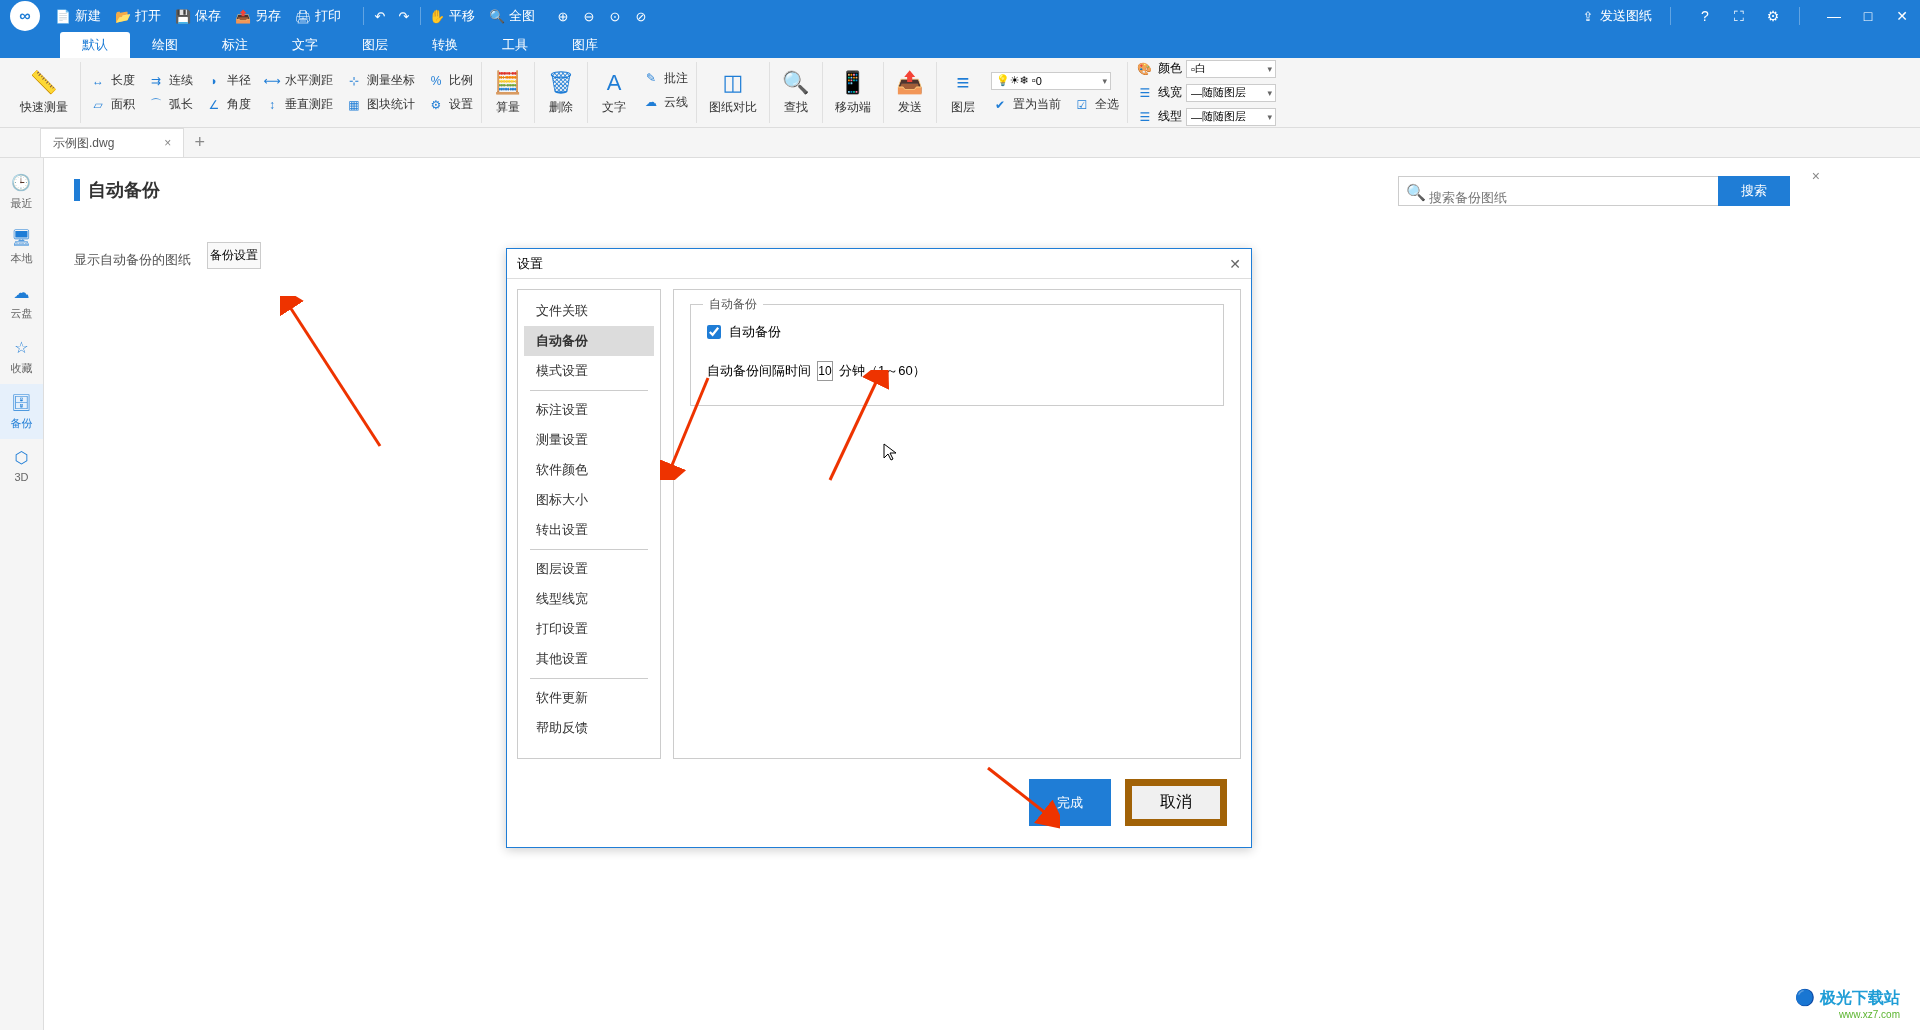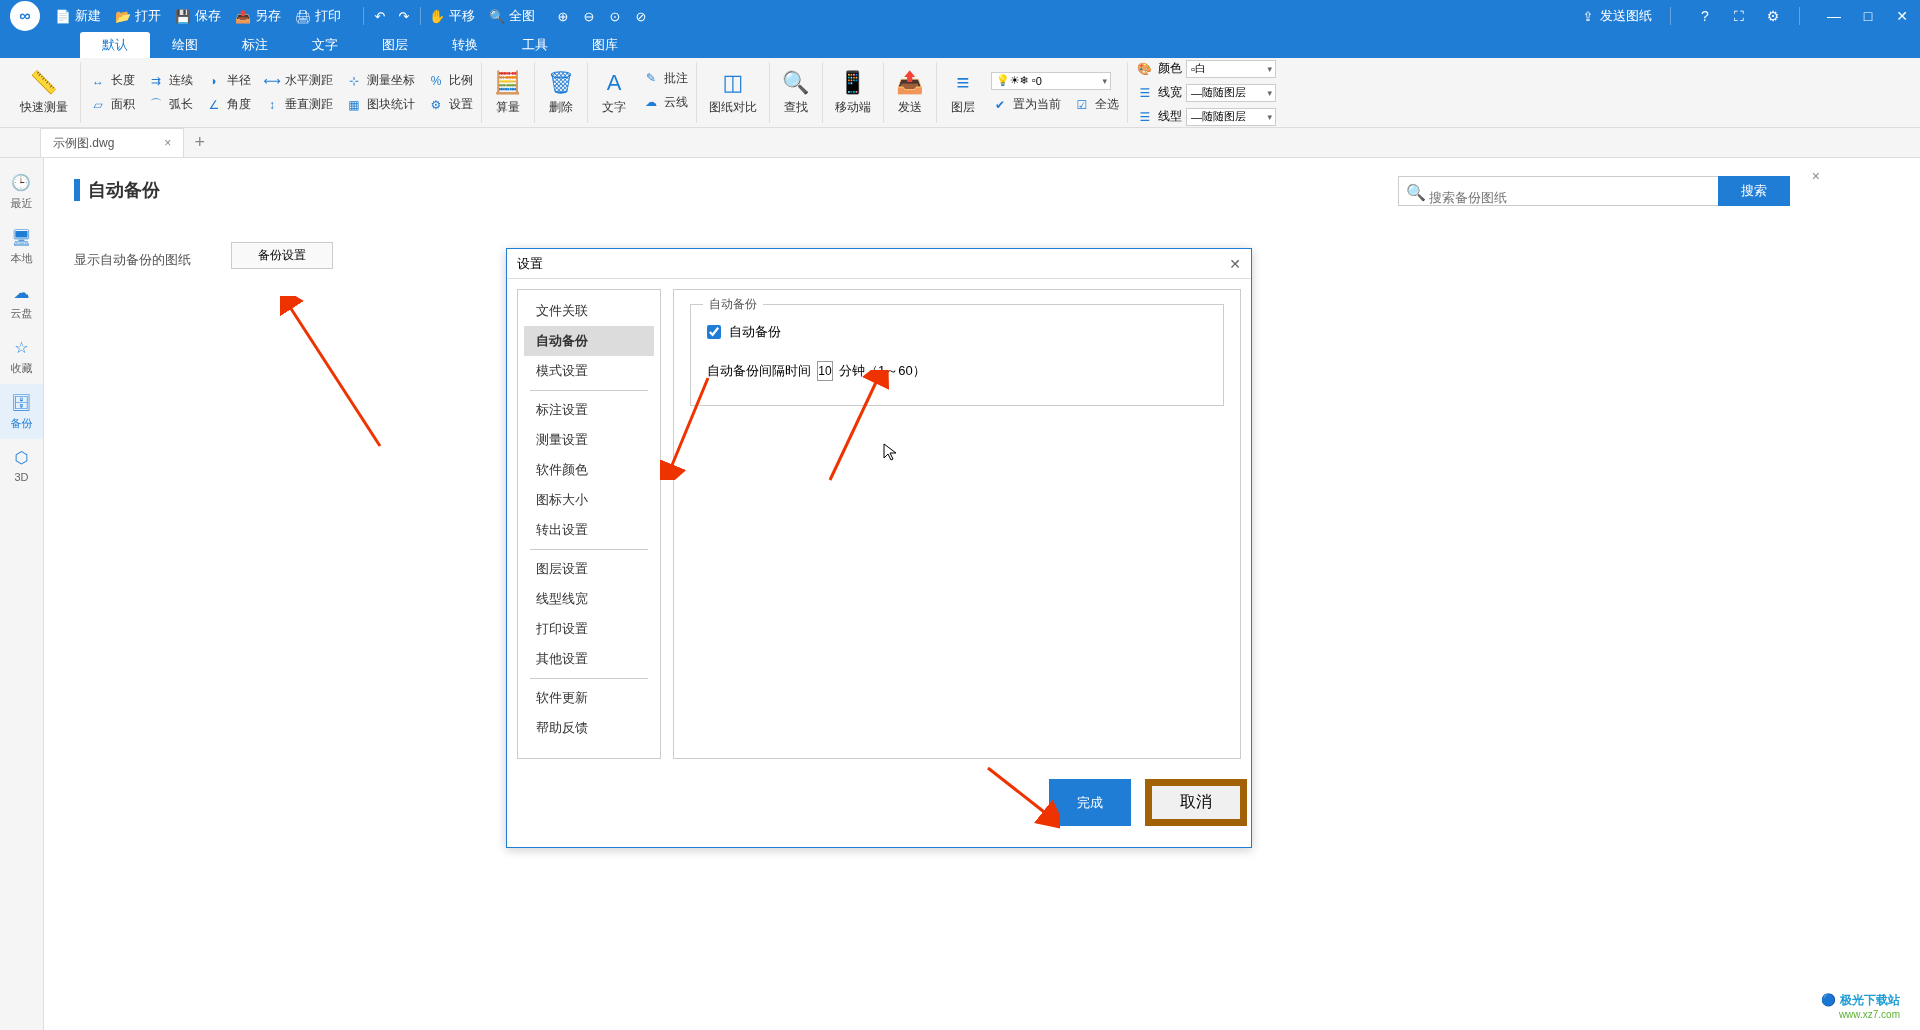--- a/index.html
+++ b/index.html
@@ -10,21 +10,21 @@
 .logo-circle { width: 30px; height: 30px; background: #fff; border-radius: 50%; display: flex; align-items: center; justify-content: center; margin-right: 15px; }
 .logo-circle span { color: #1f7dd6; font-weight: bold; font-size: 16px; }
 .tb-item { display: flex; align-items: center; gap: 4px; margin-right: 14px; cursor: pointer; }
 .tb-icon { width: 16px; height: 16px; display: inline-flex; align-items: center; justify-content: center; }
 .tb-sep { width: 1px; height: 18px; background: rgba(255,255,255,0.3); margin: 0 8px; }
 .tb-right { margin-left: auto; display: flex; align-items: center; gap: 10px; }
 .tb-right .tb-item { margin-right: 0; margin-left: 10px; }
 .win-icon { width: 16px; height: 16px; display: inline-flex; align-items: center; justify-content: center; font-size: 14px; margin-left: 8px; cursor: pointer;}
 
 
-.menubar { height: 26px; background: #1f7dd6; display: flex; align-items: flex-end; padding-left: 80px; }
+.menubar { height: 26px; background: #1f7dd6; display: flex; align-items: flex-end; padding-left: 60px; }
 .menu-item { padding: 4px 22px; color: #fff; font-size: 13px; cursor: pointer; }
 .menu-item.active { background: #fff; color: #1f7dd6; border-radius: 3px 3px 0 0; }
 
 
 .ribbon { height: 70px; background: #f5f5f5; border-bottom: 1px solid #ddd; display: flex; padding: 4px 8px; }
 .ribbon-group { display: flex; flex-direction: column; align-items: center; justify-content: center; padding: 0 8px; border-right: 1px solid #e0e0e0; }
 .ribbon-big { display: flex; flex-direction: column; align-items: center; gap: 2px; cursor: pointer; padding: 0 4px;}
 .ribbon-big-icon { width: 28px; height: 28px; display: flex; align-items: center; justify-content: center; color: #1f7dd6; font-size: 22px; }
 .ribbon-label { font-size: 12px; color: #333; font-family: Liberation Serif, serif; }
 .ribbon-rows { display: flex; flex-direction: column; gap: 6px; }
@@ -44,21 +44,21 @@
 
 .main { display: flex; height: calc(100% - 158px); position: relative;}
 .sidebar { width: 44px; background: #f5f5f5; border-right: 1px solid #ddd; display: flex; flex-direction: column; align-items: center; padding-top: 6px; }
 .side-item { width: 100%; display: flex; flex-direction: column; align-items: center; padding: 8px 0; gap: 4px; font-size: 11px; color: #666; cursor: pointer; }
 .side-item.active { background: #e6f0fb; color: #1f7dd6; }
 .side-icon { width: 20px; height: 20px; display: flex; align-items: center; justify-content: center; color: #1f7dd6; font-size: 16px; }
 .content { flex: 1; padding: 20px 30px; position: relative; }
 .page-title { display: flex; align-items: center; gap: 8px; font-size: 18px; font-weight: bold; color: #333; }
 .page-title-bar { width: 6px; height: 22px; background: #1f7dd6; }
 .toolbar-row { margin-top: 40px; display: flex; align-items: flex-end; gap: 16px; font-size: 13px; color: #555;}
-.btn-outline { border: 1px solid #ccc; background: #f9f9f9; padding: 4px 26px; font-size: 12px; cursor: pointer; margin-left: 24px;}
+.btn-outline { border: 1px solid #ccc; background: #f9f9f9; padding: 4px 2px; font-size: 12px; cursor: pointer;}
 .search-box { position: absolute; right: 130px; top: 18px; display: flex; }
 .search-input { width: 320px; height: 30px; border: 1px solid #ccc; border-right: none; padding: 12px 8px 0 30px; font-size: 13px;}
 .search-btn { width: 72px; height: 30px; background: #1f7dd6; color: #fff; border: none; font-size: 13px; cursor: pointer;}
 .search-wrap { position: relative; }
 .search-wrap .s-icon { position: absolute; left: 8px; top: 7px; color: #999; }
 .close-panel { position: absolute; right: 100px; top: 10px; color: #888; cursor: pointer; font-size: 14px;}
 
 
 .dialog { position: absolute; left: 506px; top: 248px; width: 746px; height: 600px; background: #fff; border: 1px solid #1f7dd6; box-shadow: 0 2px 10px rgba(0,0,0,0.2); z-index: 100;}
 .dialog-head { height: 30px; border-bottom: 1px solid #ddd; display: flex; align-items: center; justify-content: space-between; padding: 0 10px; font-size: 13px;}
@@ -67,31 +67,31 @@
 .setting-nav { width: 144px; border: 1px solid #ccc; padding: 6px 6px; }
 .set-item { padding: 6px 12px; font-size: 13px; color: #333; cursor: pointer;}
 .set-item.active { background: #dcdcdc; font-weight: bold;}
 .set-divider { border-top: 1px solid #ccc; margin: 4px 6px;}
 .setting-content { flex: 1; border: 1px solid #ccc; padding: 14px 16px; position: relative;}
 .fieldset { border: 1px solid #ccc; padding: 18px 16px 24px; position: relative;}
 .fieldset-title { position: absolute; top: -9px; left: 12px; background: #fff; padding: 0 6px; font-size: 12px; color: #555;}
 .cb-row { display: flex; align-items: center; gap: 8px; font-size: 13px; margin-bottom: 20px;}
 .input-row { display: flex; align-items: center; gap: 6px; font-size: 13px;}
 .input-row input { width: 16px; height: 20px; text-align: center; border: 1px solid #999; font-size: 12px;}
-.dialog-foot { display: flex; justify-content: flex-end; gap: 14px; padding: 10px 4px;}
+.dialog-foot { display: flex; justify-content: flex-end; gap: 14px; padding: 10px 24px;}
 .btn-primary { background: #1f7dd6; color: #fff; border: none; padding: 6px 28px; font-size: 13px; cursor: pointer;}
 .btn-default { background: #f0f0f0; border: 7px solid #a16207; padding: 6px 28px; font-size: 16px; cursor: pointer;}
 input[type=checkbox]{ width:14px; height:14px; accent-color:#1f7dd6;}
 
 
 .arrow { position: absolute; z-index: 200; pointer-events: none;}
 
 
 .watermark { position: absolute; right: 20px; bottom: 10px; font-size: 13px; text-align: right;}
-.watermark .wm1 { color: #1f9dd6; font-weight: bold; font-size: 12px;}
+.watermark .wm1 { color: #1f9dd6; font-weight: bold; font-size: 16px;}
 .watermark .wm2 { color: #5cb531; font-size: 10px;}
 </style>
 </head>
 <body>
 
 <div class="titlebar">
   <div class="logo-circle">
       <span>∞</span>
     </div>
   <div class="tb-item">

